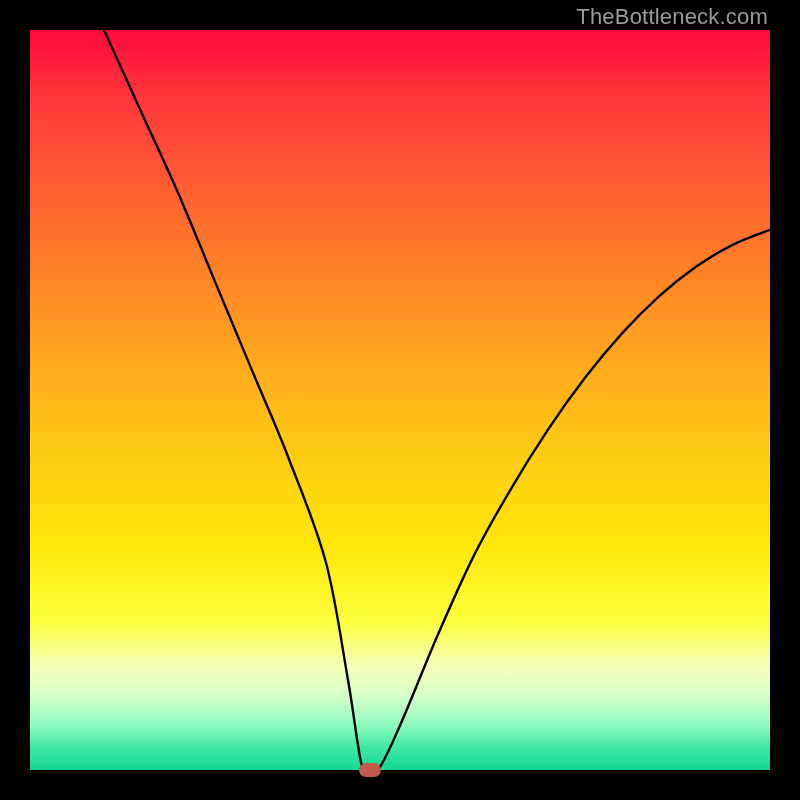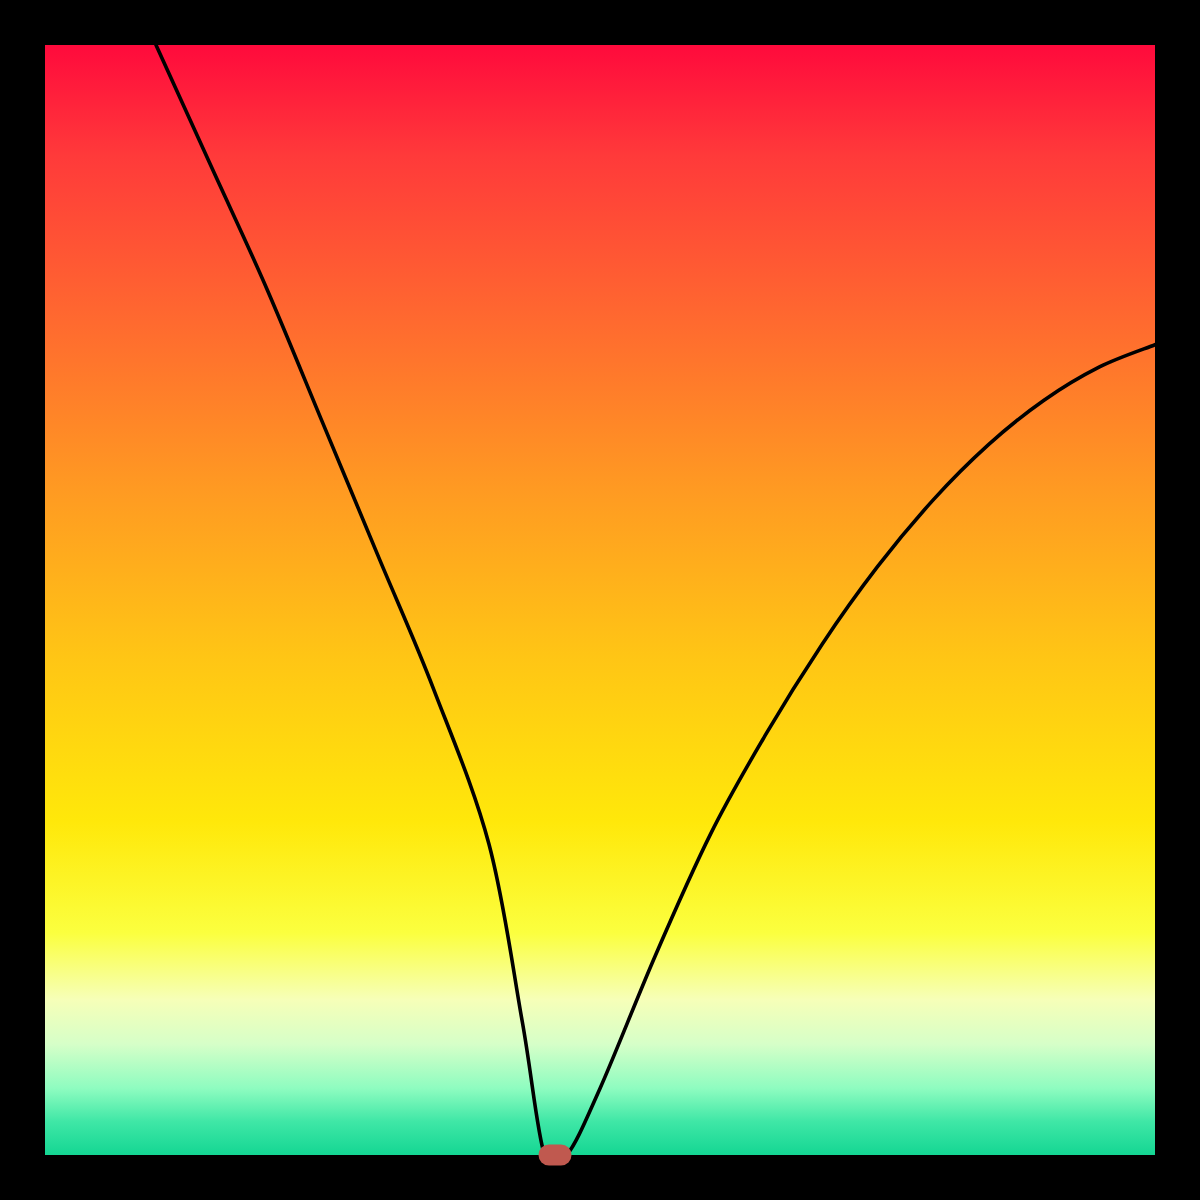--- a/index.html
+++ b/index.html
@@ -63,20 +63,21 @@
     background: #c0594f;
     border-radius: 7px;
     transform: translate(-50%, -50%);
   }
 </style>
 </head>
 <body>
 
 <div class="frame">
 
+  <div class="watermark">TheBottleneck.com</div>
 
   <div class="plot-area">
 
     <svg class="curve" viewBox="0 0 740 740" preserveAspectRatio="none">
       <path fill="none" stroke="#000" stroke-width="2.4" stroke-linecap="round" stroke-linejoin="round" d="M 74.0 0.0 C 80.2 13.6, 98.7 54.3, 111.0 81.4 C 123.3 108.5, 135.7 134.4, 148.0 162.8 C 160.3 191.2, 172.7 222.0, 185.0 251.6 C 197.3 281.2, 209.7 310.8, 222.0 340.4 C 234.3 370.0, 246.7 397.1, 259.0 429.2 C 271.3 461.3, 286.1 495.8, 296.0 532.8 C 305.9 569.8, 312.0 616.7, 318.2 651.2 C 324.4 685.7, 328.1 725.2, 333.0 740.0 C 337.9 754.8, 341.6 747.4, 347.8 740.0 C 354.0 732.6, 360.1 717.8, 370.0 695.6 C 379.9 673.4, 394.7 635.2, 407.0 606.8 C 419.3 578.4, 431.7 550.1, 444.0 525.4 C 456.3 500.7, 468.7 479.8, 481.0 458.8 C 493.3 437.8, 505.7 418.1, 518.0 399.6 C 530.3 381.1, 542.7 363.8, 555.0 347.8 C 567.3 331.8, 579.7 317.0, 592.0 303.4 C 604.3 289.8, 616.7 277.5, 629.0 266.4 C 641.3 255.3, 653.7 245.4, 666.0 236.8 C 678.3 228.2, 690.7 220.8, 703.0 214.6 C 715.3 208.4, 733.8 202.3, 740.0 199.8"></path>
     </svg>
 
     <div class="marker" style="left:340.4px;top:740.0px;background:#c0594f;"></div>
   </div>
 

